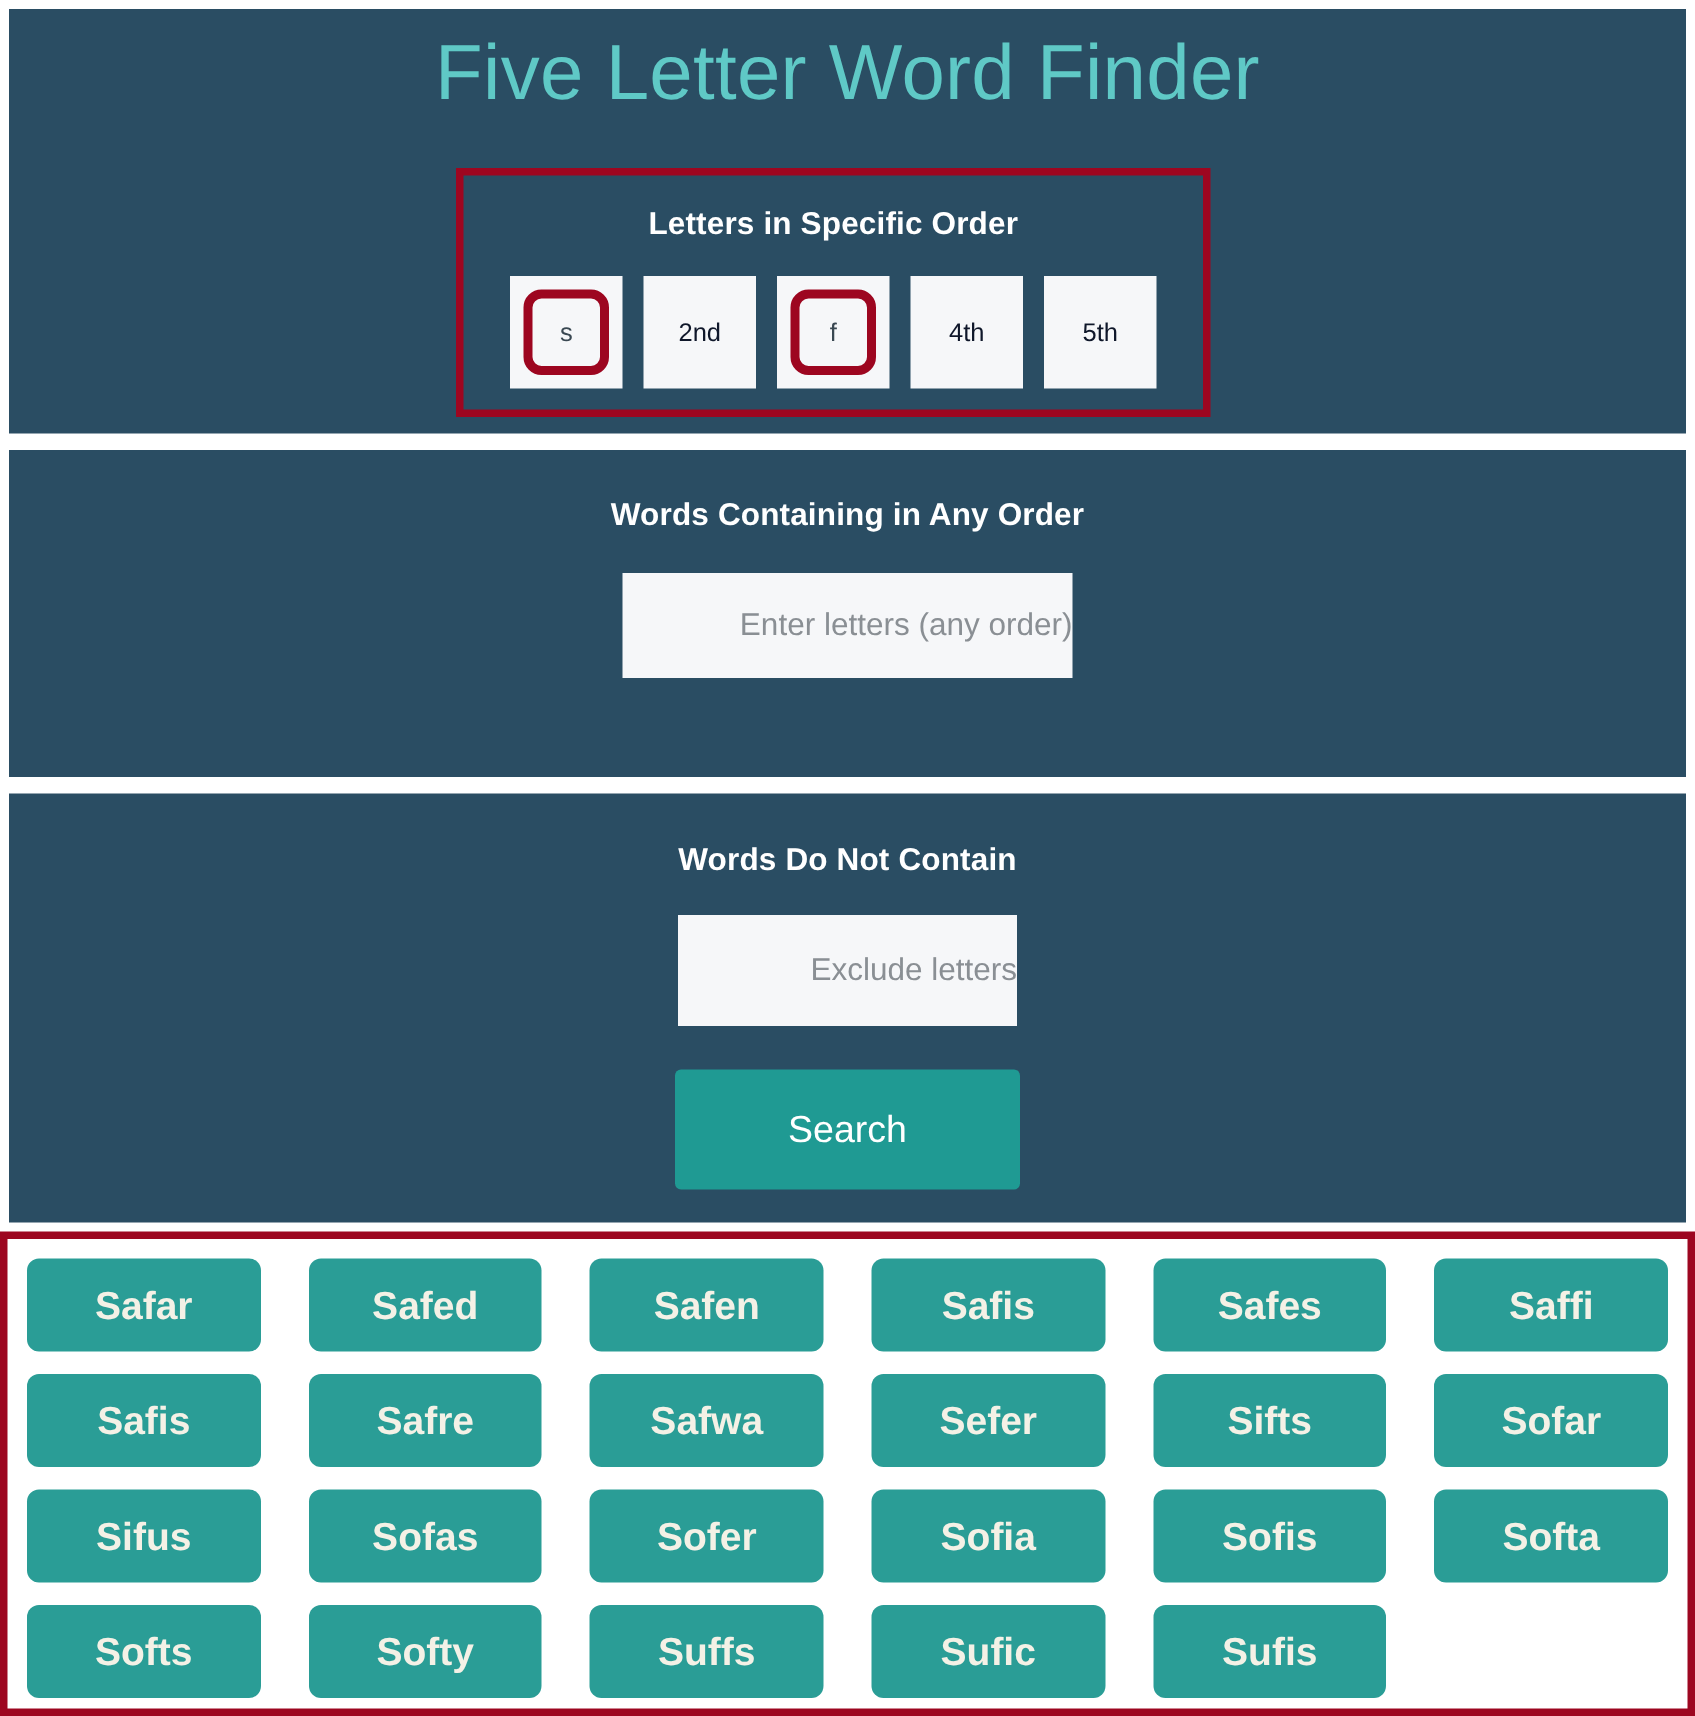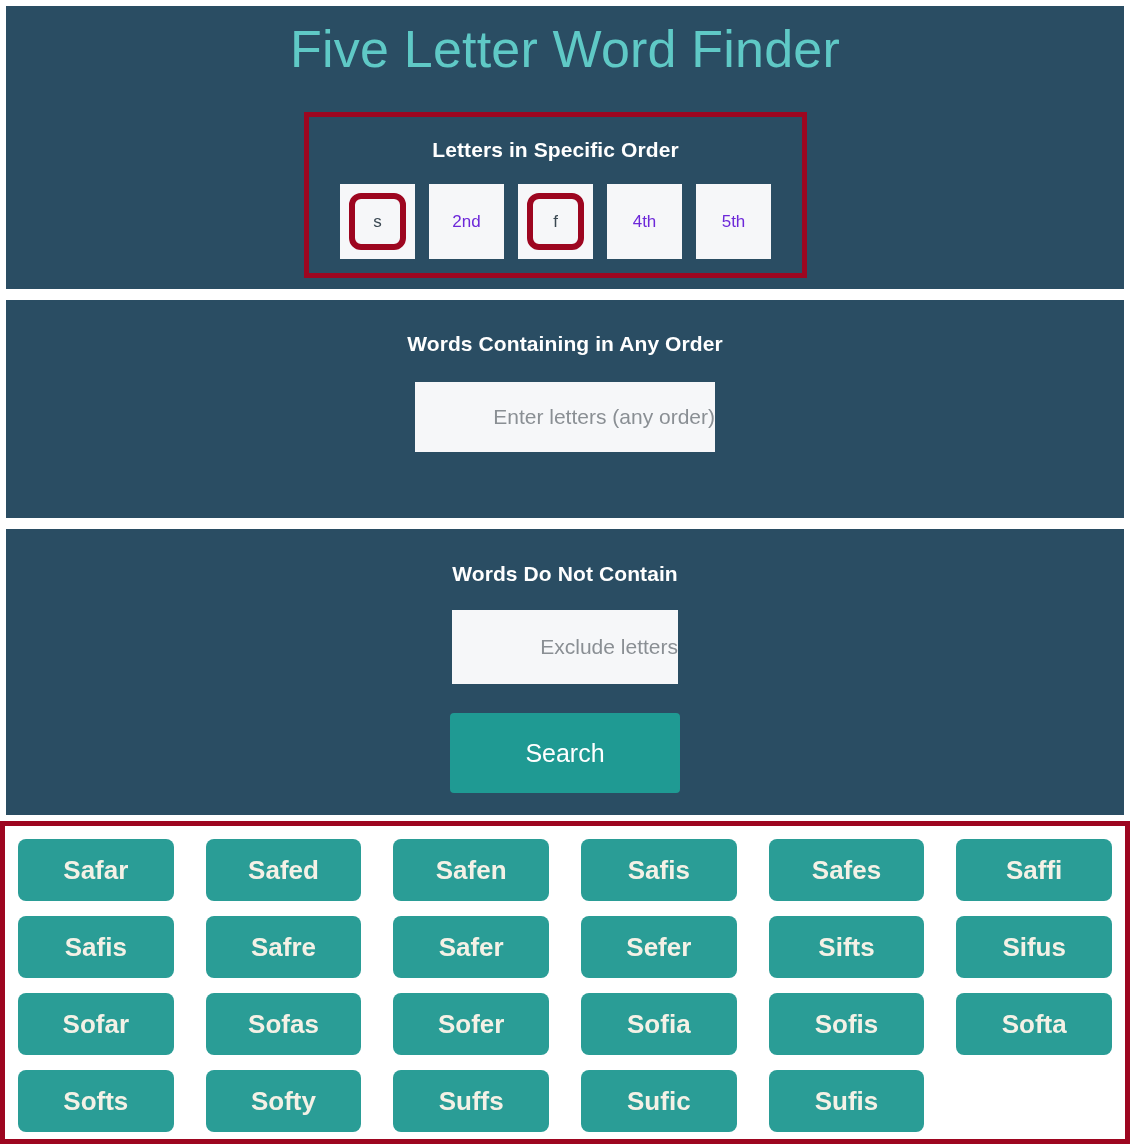--- a/index.html
+++ b/index.html
@@ -89,21 +89,21 @@
   .letter-box .lb-val {
     position: absolute;
     inset: 0;
     display: flex;
     align-items: center;
     justify-content: center;
     font-size: 17px;
     color: #3a4852;
   }
 
-  .letter-box.placeholder .lb-val { color: #6d28d9; }
+  .letter-box.placeholder .lb-val { color: #0f172a; }
 
   
   .letter-box.marked::after {
     content: "";
     position: absolute;
     left: 9px;
     top: 9px;
     right: 9px;
     bottom: 9px;
     border: 6px solid #9d0620;
@@ -241,25 +241,25 @@
   <div class="results-wrap">
     <div class="results-grid" id="results-grid">
         <button class="word-chip">Safar</button>
         <button class="word-chip">Safed</button>
         <button class="word-chip">Safen</button>
         <button class="word-chip">Safis</button>
         <button class="word-chip">Safes</button>
         <button class="word-chip">Saffi</button>
         <button class="word-chip">Safis</button>
         <button class="word-chip">Safre</button>
-        <button class="word-chip">Safer</button>
+        <button class="word-chip">Safwa</button>
         <button class="word-chip">Sefer</button>
         <button class="word-chip">Sifts</button>
+        <button class="word-chip">Sofar</button>
         <button class="word-chip">Sifus</button>
-        <button class="word-chip">Sofar</button>
         <button class="word-chip">Sofas</button>
         <button class="word-chip">Sofer</button>
         <button class="word-chip">Sofia</button>
         <button class="word-chip">Sofis</button>
         <button class="word-chip">Softa</button>
         <button class="word-chip">Softs</button>
         <button class="word-chip">Softy</button>
         <button class="word-chip">Suffs</button>
         <button class="word-chip">Sufic</button>
         <button class="word-chip">Sufis</button>

